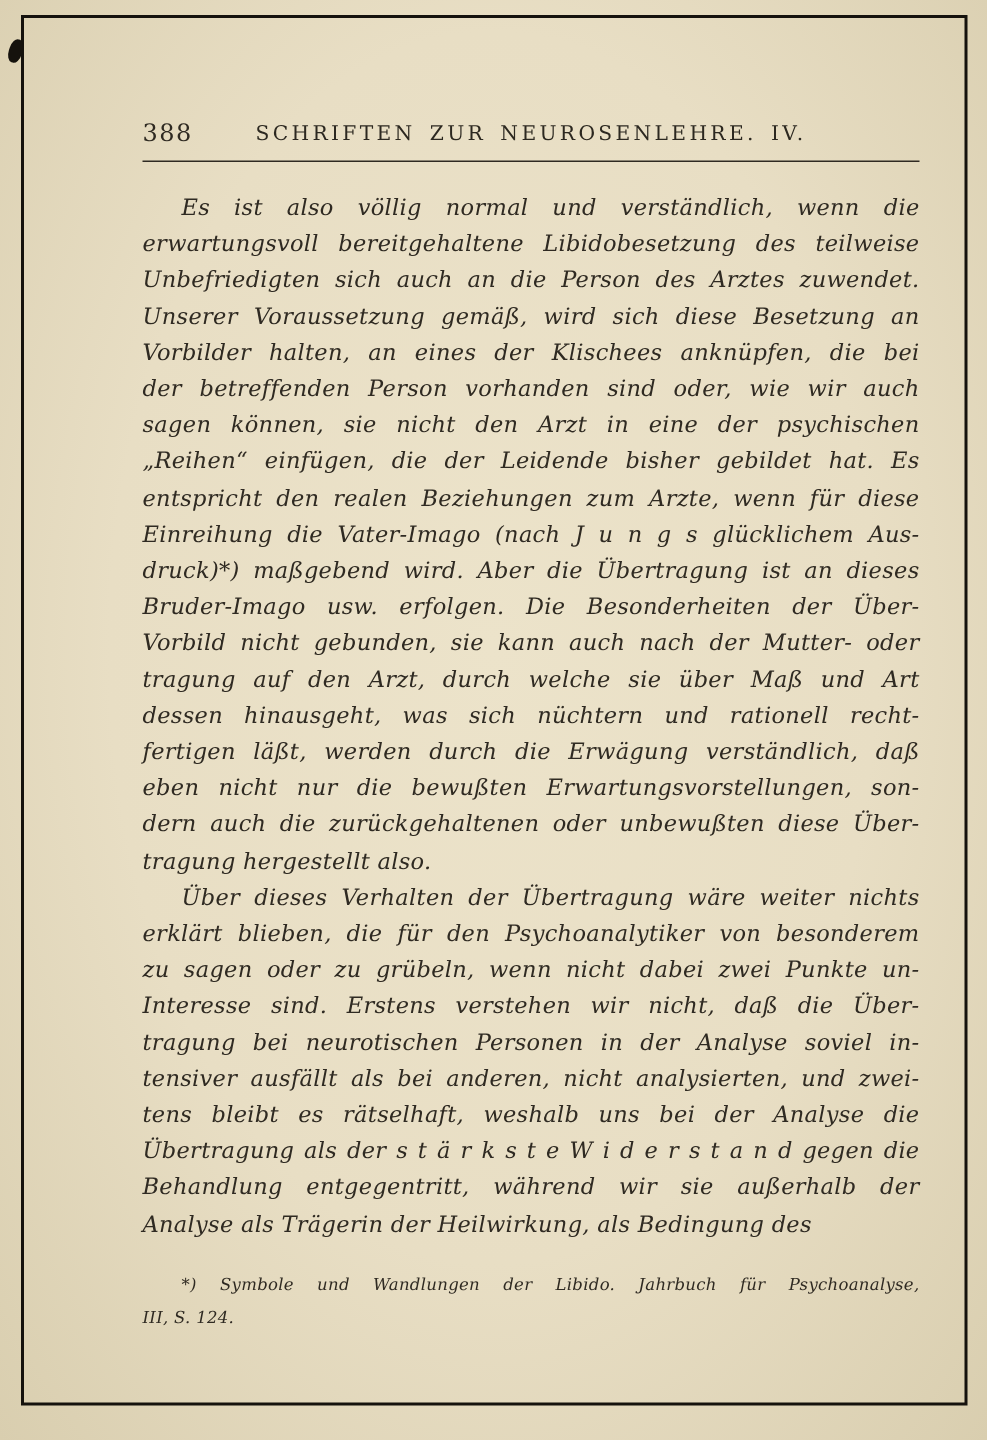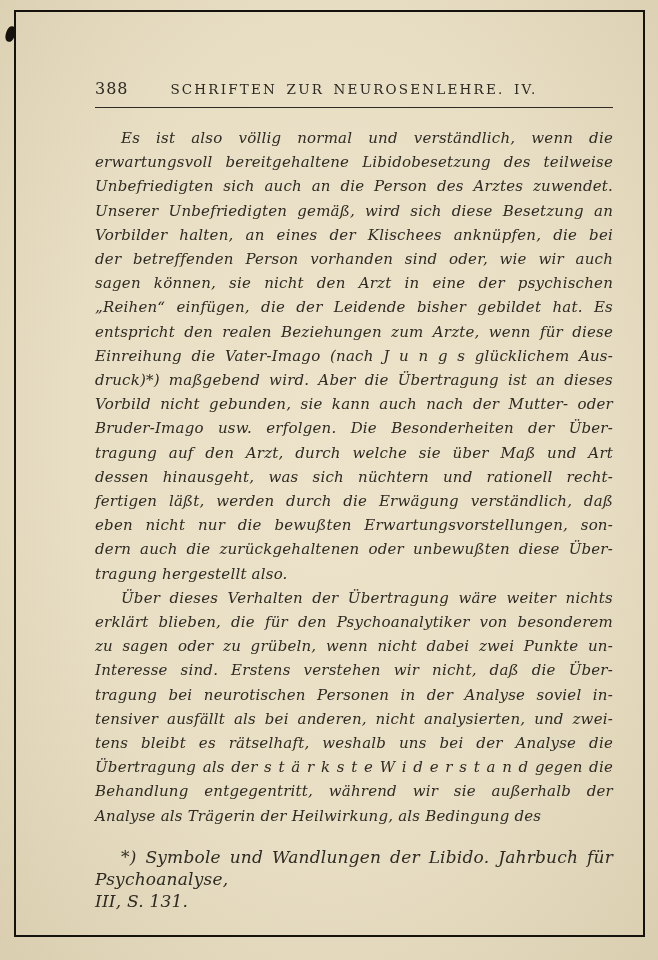--- a/index.html
+++ b/index.html
@@ -79,21 +79,21 @@
     font-style: italic;
   }
   .tline.last {
     text-align-last: left;
   }
   .para .tline.first {
     text-indent: 26px;
   }
   .footnote {
     margin-top: 18px;
-    font-size: 17px;
+    font-size: 11px;
     line-height: 22px;
   }
   .footnote .tline.first {
     text-indent: 26px;
   }
 </style>
 </head>
 <body>
 
 <div class="page">
@@ -106,30 +106,30 @@
       <span class="page-number">388</span>
       <div class="running-title">SCHRIFTEN ZUR NEUROSENLEHRE. IV.</div>
     </div>
     <hr class="header-rule">
 
     <div class="body-text">
       <div class="para">
           <div class="tline first">Es ist also völlig normal und verständlich, wenn die</div>
           <div class="tline">erwartungsvoll bereitgehaltene Libidobesetzung des teilweise</div>
           <div class="tline">Unbefriedigten sich auch an die Person des Arztes zuwendet.</div>
-          <div class="tline">Unserer Unbefriedigten gemäß, wird sich diese Besetzung an</div>
+          <div class="tline">Unserer Voraussetzung gemäß, wird sich diese Besetzung an</div>
           <div class="tline">Vorbilder halten, an eines der Klischees anknüpfen, die bei</div>
           <div class="tline">der betreffenden Person vorhanden sind oder, wie wir auch</div>
           <div class="tline">sagen können, sie nicht den Arzt in eine der psychischen</div>
           <div class="tline">„Reihen“ einfügen, die der Leidende bisher gebildet hat. Es</div>
           <div class="tline">entspricht den realen Beziehungen zum Arzte, wenn für diese</div>
           <div class="tline">Einreihung die Vater-Imago (nach J u n g s glücklichem Aus-</div>
           <div class="tline">druck)*) maßgebend wird. Aber die Übertragung ist an dieses</div>
+          <div class="tline">Bruder-Imago usw. erfolgen. Die Besonderheiten der Über-</div>
           <div class="tline">Vorbild nicht gebunden, sie kann auch nach der Mutter- oder</div>
-          <div class="tline">Bruder-Imago usw. erfolgen. Die Besonderheiten der Über-</div>
           <div class="tline">tragung auf den Arzt, durch welche sie über Maß und Art</div>
           <div class="tline">dessen hinausgeht, was sich nüchtern und rationell recht-</div>
           <div class="tline">fertigen läßt, werden durch die Erwägung verständlich, daß</div>
           <div class="tline">eben nicht nur die bewußten Erwartungsvorstellungen, son-</div>
           <div class="tline">dern auch die zurückgehaltenen oder unbewußten diese Über-</div>
           <div class="tline last">tragung hergestellt also.</div>
         </div>
       <div class="para">
           <div class="tline first">Über dieses Verhalten der Übertragung wäre weiter nichts</div>
           <div class="tline">erklärt blieben, die für den Psychoanalytiker von besonderem</div>
@@ -139,17 +139,17 @@
           <div class="tline">tensiver ausfällt als bei anderen, nicht analysierten, und zwei-</div>
           <div class="tline">tens bleibt es rätselhaft, weshalb uns bei der Analyse die</div>
           <div class="tline">Übertragung als der s t ä r k s t e  W i d e r s t a n d gegen die</div>
           <div class="tline">Behandlung entgegentritt, während wir sie außerhalb der</div>
           <div class="tline last">Analyse als Trägerin der Heilwirkung, als Bedingung des</div>
         </div>
     </div>
 
     <div class="footnote">
         <div class="tline first">*) Symbole und Wandlungen der Libido. Jahrbuch für Psychoanalyse,</div>
-        <div class="tline last">III, S. 131.</div>
+        <div class="tline last">III, S. 124.</div>
       </div>
 
   </div>
 </div>
 
 </body></html>

